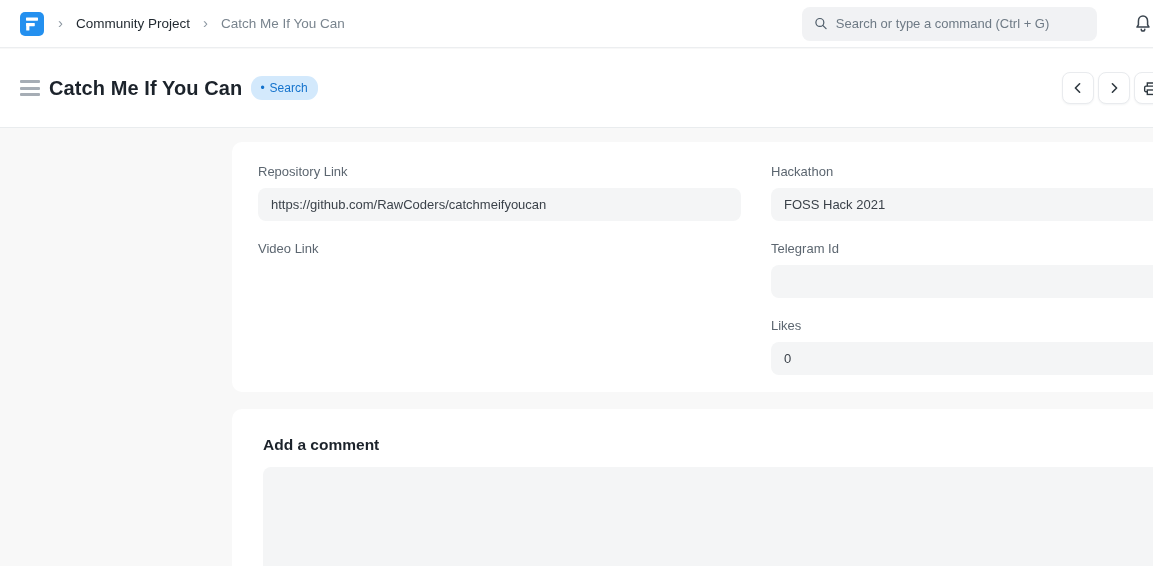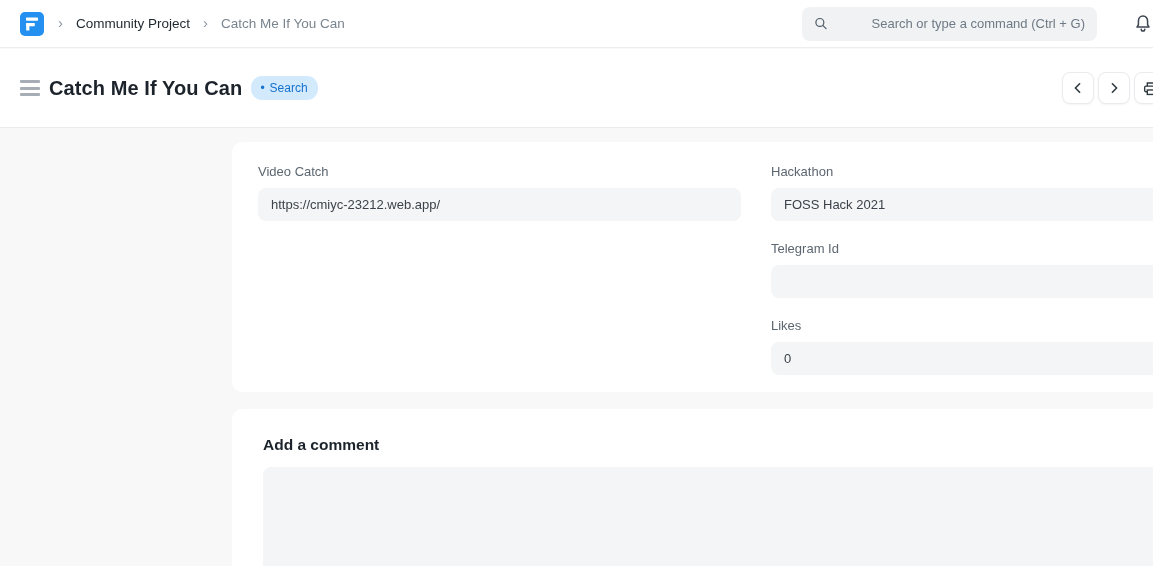--- a/index.html
+++ b/index.html
@@ -37,21 +37,21 @@
     width: 295px; height: 34px;
     background: #f1f2f4;
     border-radius: 8px;
     display: flex; align-items: center;
     padding: 0 12px; gap: 8px;
     cursor: text;
   }
   .search-bar input {
     border: none; outline: none; background: transparent;
     font-family: "Liberation Sans", sans-serif;
-    font-size: 13px; color: #4c5862; width: 100%; text-align: right;
+    font-size: 13px; color: #4c5862; width: 100%;
   }
   .search-bar input::placeholder { color: #6e7a85; opacity: 1; }
 
   .bell-btn {
     margin-left: 36px; margin-right: 0;
     width: 20px; height: 20px;
     background: none; border: none; cursor: pointer;
     display: flex; align-items: center; justify-content: center;
     flex: 0 0 auto;
   }
@@ -193,22 +193,25 @@
         <rect x="5" y="9.4" width="6" height="4.2" fill="#ffffff" stroke="#2f3940" stroke-width="1.3"></rect>
       </svg>
     </button>
   </div>
 </section>
 
 <section class="card form-card">
   <div class="form-grid">
     <div class="col">
       <div class="field">
-        <label>Video Catch</label>
-        <input type="text" value="https://cmiyc-23212.web.app/" style="">
+        <label>Repository Link</label>
+        <input type="text" value="https://github.com/RawCoders/catchmeifyoucan" style="">
+      </div>
+      <div class="field">
+        <label>Video Link</label>
       </div>
     </div>
     <div class="col">
       <div class="field">
         <label>Hackathon</label>
         <input type="text" value="FOSS Hack 2021" style="">
       </div>
       <div class="field">
         <label>Telegram Id</label>
         <input type="text" value="" style="">

